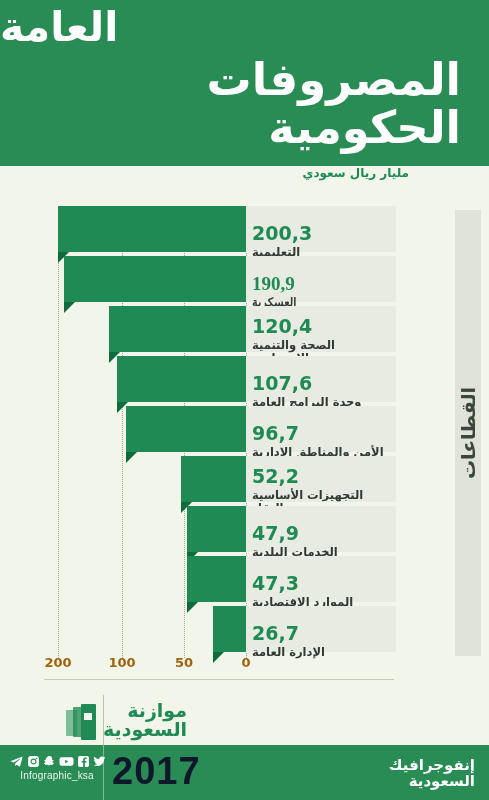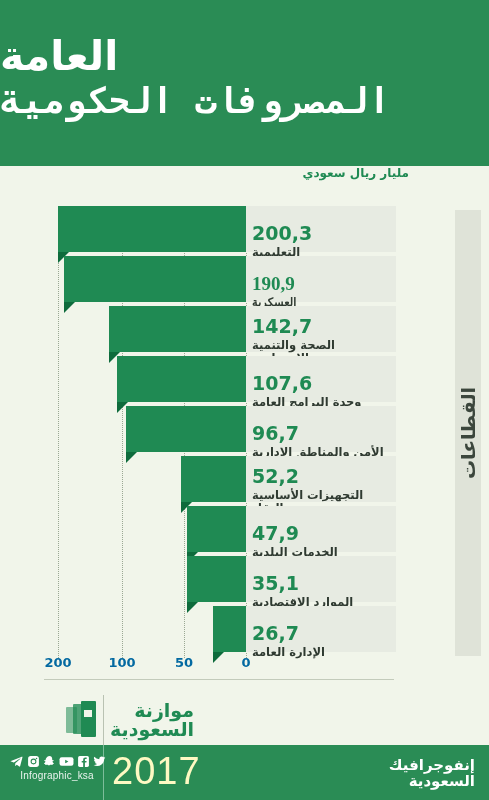--- a/index.html
+++ b/index.html
@@ -19,21 +19,21 @@
     background:#2a8c55;
     display:flex; flex-direction:column;
     align-items:flex-end; justify-content:center;
     padding:0 28px 8px 0;
   }
   .header-line {
     color:#ffffff; font-weight:bold; direction:rtl;
     letter-spacing:0px; line-height:1.08;
   }
   .header-line.l1 { font-size:41px; margin-bottom:6px; }
-  .header-line.l2 { font-size:36px;font-family:Liberation Mono, monospace; }
+  .header-line.l2 { font-size:45px; }
 
   
   .chart-area {
     position:absolute; left:0; top:166px; width:489px; height:529px;
     background:#f1f5ea;
   }
   
   .axis-caption {
     position:absolute; right:8px; top:44px; width:26px; height:446px;
     background:#dfe3d8;
@@ -82,40 +82,40 @@
   }
   .row-label {
     font-size:11.5px; font-weight:bold; color:#2f3a31;
     line-height:1.2; margin-top:1px; direction:rtl; text-align:left;
   }
 
   
   .axis-ticks { position:absolute; left:0; top:489px; width:489px; height:26px; }
   .tick {
     position:absolute; top:0;
-    font-size:13px; font-weight:bold; color:#0369a1;
+    font-size:13px; font-weight:bold; color:#a16207;
     transform:translateX(-50%);
   }
   .axis-unit {
     position:absolute; top:0; right:80px;
     font-size:12px; font-weight:bold; color:#1f8a53; direction:rtl;
   }
   .axis-rule {
     position:absolute; left:44px; top:513px; width:350px; height:1px;
     background:#c3cbbb;
   }
 
   
   .logo-band {
     position:absolute; left:0; top:695px; width:489px; height:50px;
     background:#f1f5ea;
   }
   .logo-wrap {
     position:absolute; left:66px; top:6px;
-    display:flex; align-items:flex-start; direction:rtl; gap:14px;
+    display:flex; align-items:flex-end; direction:rtl; gap:7px;
   }
   .logo-mark { position:relative; width:30px; height:36px; }
   .logo-mark .sheet {
     position:absolute; background:#1f8a53; border-radius:1px;
   }
   .logo-mark .s1 { left:0px;  top:6px;  width:11px; height:26px; opacity:.55; }
   .logo-mark .s2 { left:7px;  top:3px;  width:13px; height:30px; opacity:.78; }
   .logo-mark .s3 { left:15px; top:0px;  width:15px; height:36px; }
   .logo-mark .s3 .win {
     position:absolute; left:3px; top:9px; width:8px; height:7px;
@@ -143,21 +143,21 @@
     display:flex; flex-direction:column; align-items:center; gap:2px;
   }
   .social-icons { display:flex; gap:3px; align-items:center; }
   .social-icons svg { display:block; }
   .social-handle {
     font-size:10px; color:#eaf4ee; letter-spacing:.2px;
     font-family:"Liberation Sans",sans-serif;
   }
   .year {
     position:absolute; left:112px; top:5px;
-    font-size:38px; font-weight:normal; color:#fef9c3;
+    font-size:38px; font-weight:bold; color:#0f172a;
     font-family:"Liberation Sans",sans-serif; letter-spacing:1px;
   }
   .brand {
     position:absolute; right:14px; top:12px;
     direction:rtl; line-height:1.08;
   }
   .brand .b1 { font-size:15px; font-weight:bold; color:#ffffff; }
   .brand .b2 { font-size:15px; font-weight:bold; color:#ffffff; }
 </style>
 </head>
@@ -197,21 +197,21 @@
           <div class="row-text" style="left: 252px; width: 144px;">
             <div class="row-value">190,9</div>
             <div class="row-label">العسكرية</div>
           </div>
         </div>
         <div class="row" style="top: 140px;">
           <div class="row-plate" style="left: 246px; width: 150px;"></div>
           <div class="bar" style="left: 108.944px; width: 137.056px;"></div>
           <div class="bar-tail" style="left: 108.944px;"></div>
           <div class="row-text" style="left: 252px; width: 144px;">
-            <div class="row-value">142,7</div>
+            <div class="row-value">120,4</div>
             <div class="row-label">الصحة والتنمية الاجتماعية</div>
           </div>
         </div>
         <div class="row" style="top: 190px;">
           <div class="row-plate" style="left: 246px; width: 150px;"></div>
           <div class="bar" style="left: 117.136px; width: 128.864px;"></div>
           <div class="bar-tail" style="left: 117.136px;"></div>
           <div class="row-text" style="left: 252px; width: 144px;">
             <div class="row-value">107,6</div>
             <div class="row-label">وحدة البرامج العامة</div>
@@ -242,21 +242,21 @@
           <div class="row-text" style="left: 252px; width: 144px;">
             <div class="row-value">47,9</div>
             <div class="row-label">الخدمات البلدية</div>
           </div>
         </div>
         <div class="row" style="top: 390px;">
           <div class="row-plate" style="left: 246px; width: 150px;"></div>
           <div class="bar" style="left: 187.348px; width: 58.652px;"></div>
           <div class="bar-tail" style="left: 187.348px;"></div>
           <div class="row-text" style="left: 252px; width: 144px;">
-            <div class="row-value">35,1</div>
+            <div class="row-value">47,3</div>
             <div class="row-label">الموارد الاقتصادية</div>
           </div>
         </div>
         <div class="row" style="top: 440px;">
           <div class="row-plate" style="left: 246px; width: 150px;"></div>
           <div class="bar" style="left: 212.892px; width: 33.108px;"></div>
           <div class="bar-tail" style="left: 212.892px;"></div>
           <div class="row-text" style="left: 252px; width: 144px;">
             <div class="row-value">26,7</div>
             <div class="row-label">الإدارة العامة</div>

